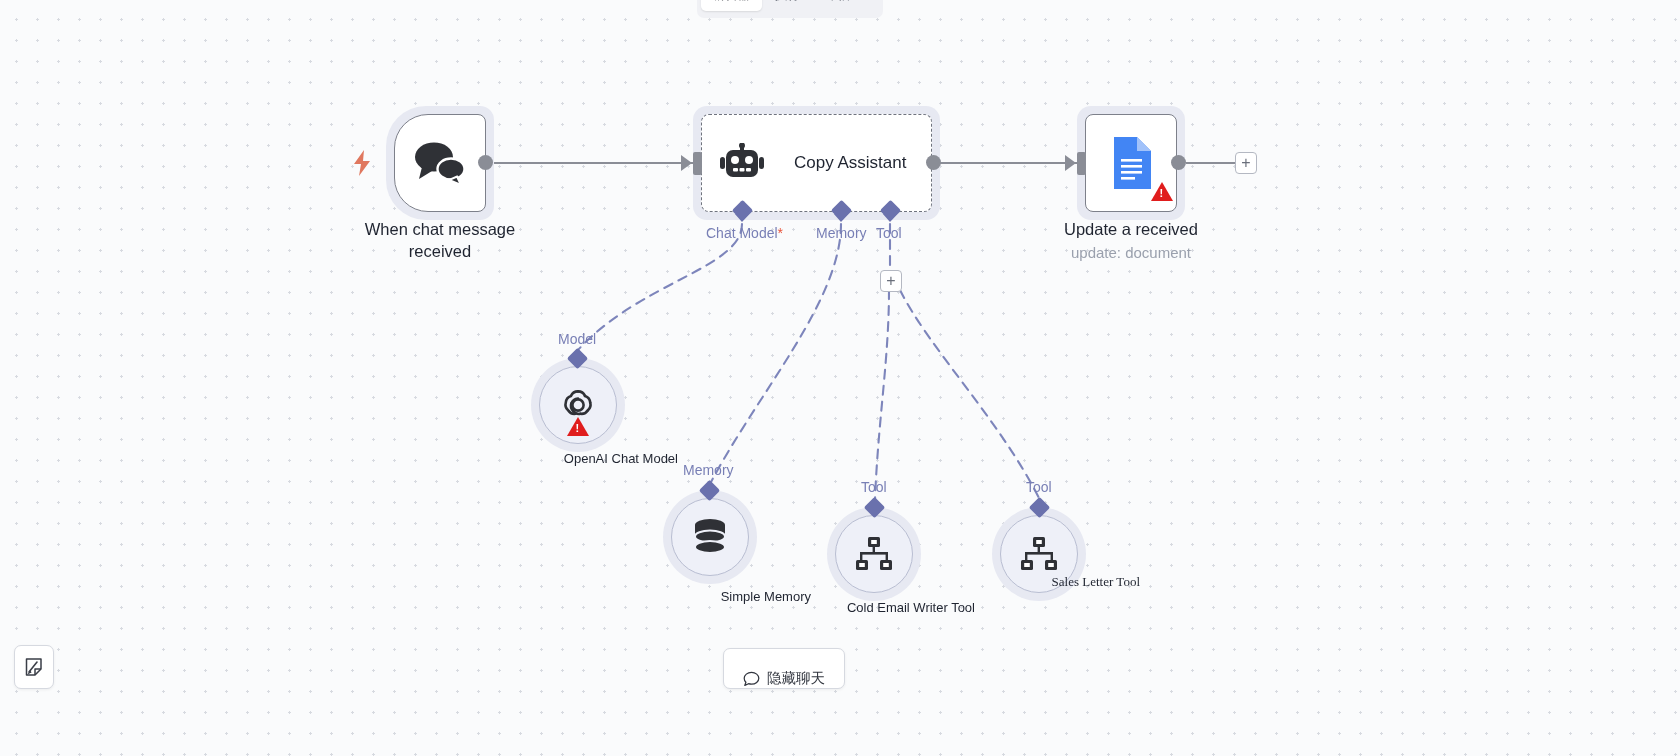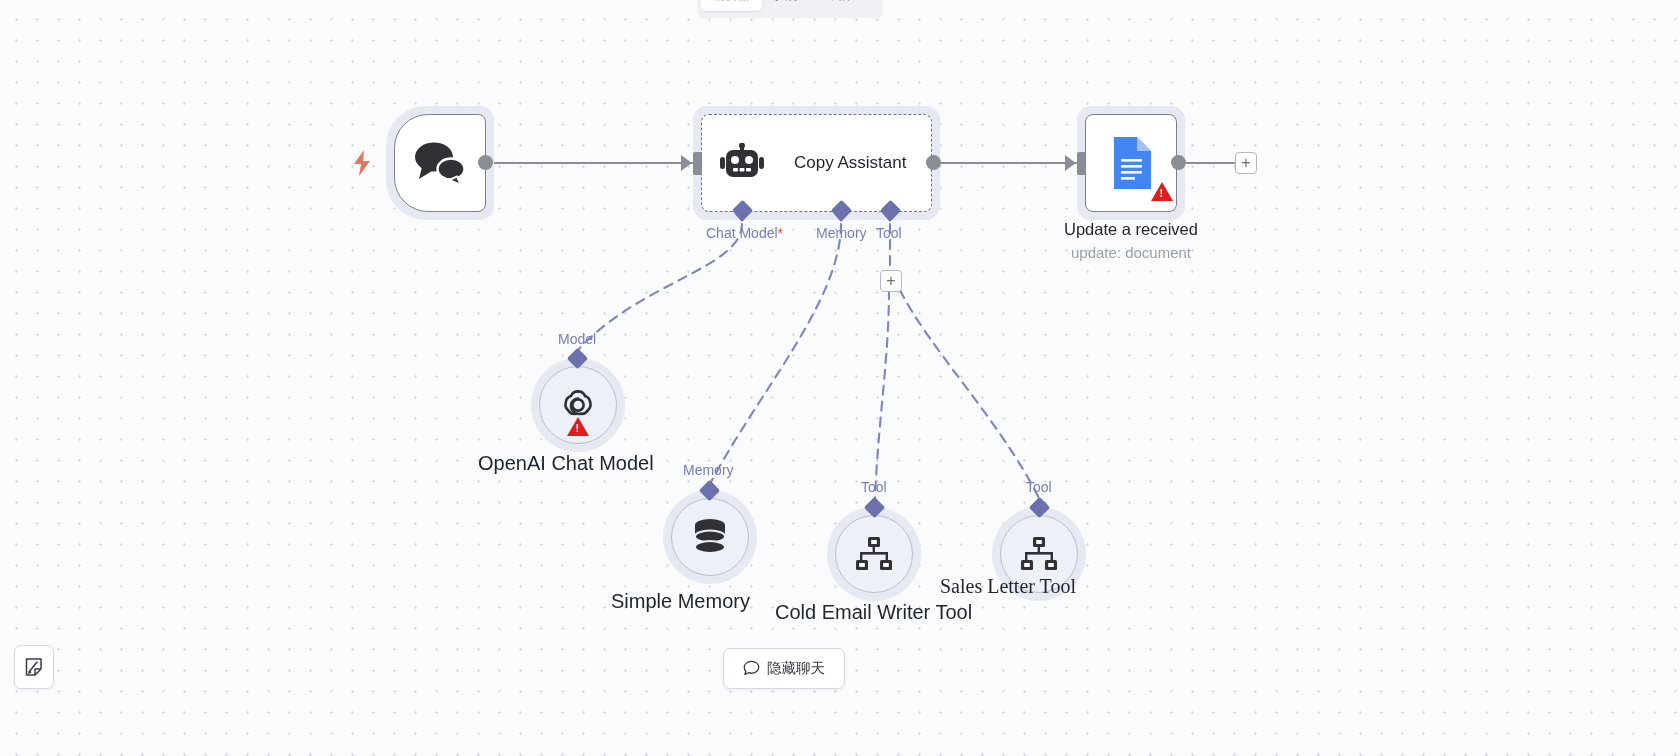--- a/index.html
+++ b/index.html
@@ -146,22 +146,22 @@
   }
   .sub-halo {
     position: absolute;
     width: 94px; height: 94px;
     border-radius: 50%;
     background: #e7e9f2;
     z-index: 5;
   }
   .sub-label {
     position: absolute;
-    text-align: left;
-    font-size: 20px;
+    text-align: right;
+    font-size: 13px;
     color: #1f2430;
     line-height: 1.32;
     z-index: 12;
   }
   
   .diamond {
     position: absolute;
     width: 15px; height: 15px;
     background: #6a71ad;
     transform: rotate(45deg);
@@ -206,21 +206,21 @@
   #trigger-bolt { position: absolute; left: 353px; top: 150px; z-index: 16; }
   
   #chat-toggle {
     position: absolute;
     left: 723px; top: 648px;
     width: 122px; height: 41px;
     background: #ffffff;
     border: 1px solid #d6d9e0;
     border-radius: 7px;
     display: flex;
-    align-items: center;
+    align-items: flex-end;
     justify-content: center;
     gap: 7px;
     font-size: 14.5px;
     color: #32363f;
     box-shadow: 0 1px 3px rgba(0,0,0,.06);
     z-index: 30;
   }
   
   #canvas-tool-btn {
     position: absolute;
@@ -272,20 +272,21 @@
       <ellipse cx="22" cy="17" rx="19" ry="14.5" fill="#2f3136"></ellipse>
       <path d="M 10,27 L 7,39 L 20,31 Z" fill="#2f3136"></path>
       <ellipse cx="39" cy="29" rx="13.5" ry="10.5" fill="#2f3136" stroke="#ffffff" stroke-width="2.4"></ellipse>
       <path d="M 45,36.5 L 49,45 L 37,40 Z" fill="#2f3136" stroke="#ffffff" stroke-width="2"></path>
     </svg>
   </div>
   <svg id="trigger-bolt" width="19" height="26" viewBox="0 0 19 26">
     <path d="M 11,0 L 1,14 L 8,14 L 6,26 L 17,11 L 10,11 Z" fill="#e0785f"></path>
   </svg>
   <div class="out-dot" style="left:478px; top:155px;"></div>
+  <div class="node-label" style="left:340px; top:219px; width:200px;">When chat message received</div>
 
   <div class="halo" id="agent-halo"></div>
   <div class="in-stub" style="left:693px; top:152px;"></div>
   <svg class="in-arrow" style="left:681px; top:155px;" width="13" height="16" viewBox="0 0 13 16">
     <path d="M 0,0 L 11,8 L 0,16 Z" fill="#8a8d96"></path>
   </svg>
   <div class="node" id="agent-node">
     <svg width="44" height="40" viewBox="0 0 44 40">
       <rect x="20" y="0" width="4" height="7" fill="#2f3136"></rect>
       <circle cx="22" cy="2.5" r="3" fill="#2f3136"></circle>

